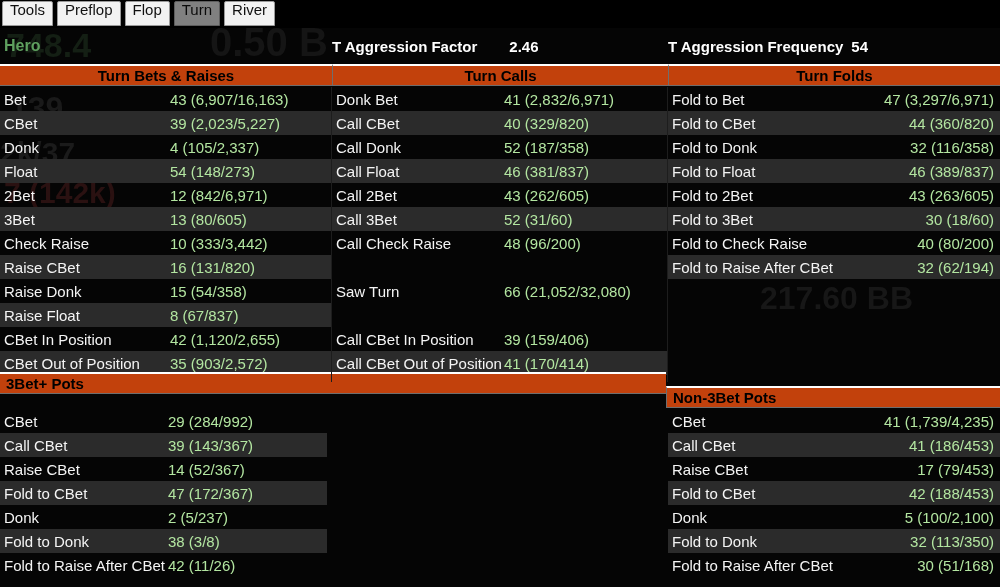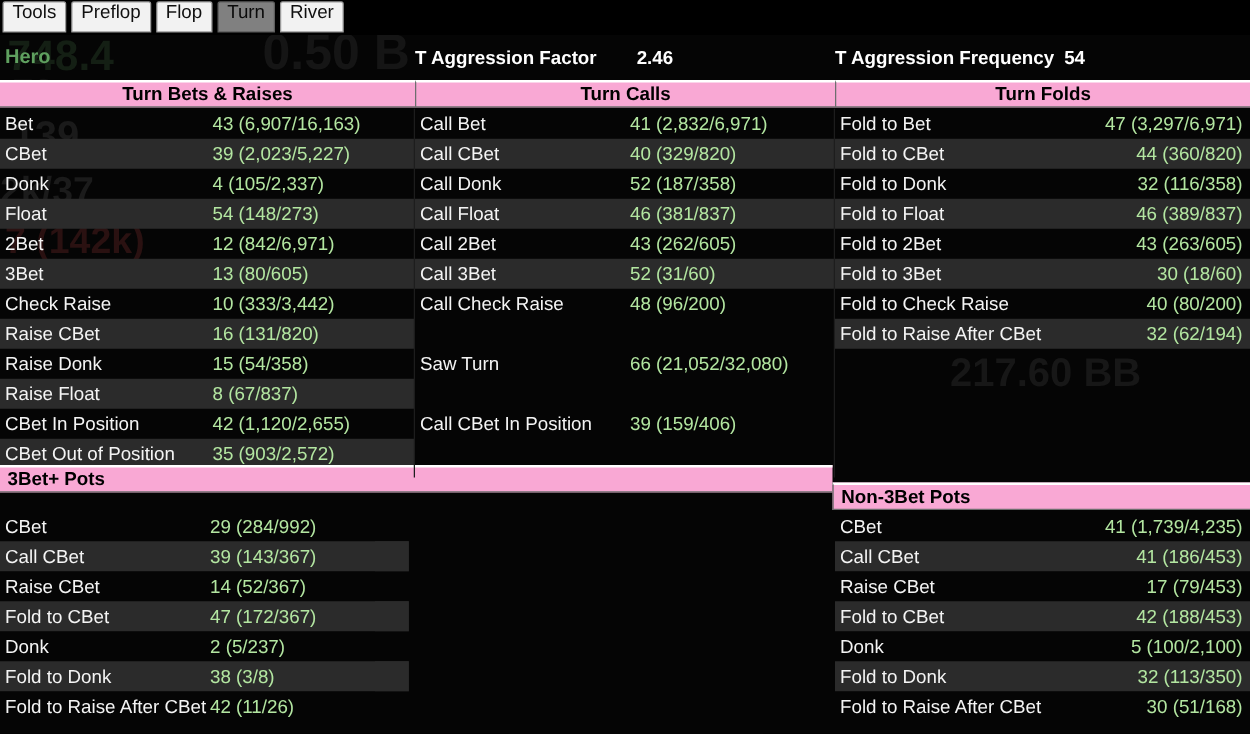--- a/index.html
+++ b/index.html
@@ -95,21 +95,21 @@
   .sumstat .sv { margin-left: 16px; }
   #af-stat  { left: 332px; }
   #af-stat .sv { margin-left: 32px; }
   #afq-stat { left: 668px; }
   #afq-stat .sv { margin-left: 8px; }
 
   
   .band {
     position: absolute;
     height: 22px;
-    background: #f9a8d4;
+    background: #c2410c;
     border-top: 2px solid #ffffff;
     border-bottom: 1px solid #6e6e6e;
     display: flex;
     align-items: center;
     color: #000000;
     font-size: 15px;
     font-weight: bold;
     z-index: 10;
   }
   .band.center { justify-content: center; }
@@ -276,21 +276,21 @@
         <span class="slabel">CBet In Position</span>
         <span class="svalue">42 (1,120/2,655)</span>
       </div>
       <div class="srow alt">
         <span class="slabel">CBet Out of Position</span>
         <span class="svalue">35 (903/2,572)</span>
       </div>
     </div>
   <div class="col" id="col-calls">
       <div class="srow">
-        <span class="slabel">Call Bet</span>
+        <span class="slabel">Donk Bet</span>
         <span class="svalue">41 (2,832/6,971)</span>
       </div>
       <div class="srow alt">
         <span class="slabel">Call CBet</span>
         <span class="svalue">40 (329/820)</span>
       </div>
       <div class="srow">
         <span class="slabel">Call Donk</span>
         <span class="svalue">52 (187/358)</span>
       </div>
@@ -312,20 +312,24 @@
       </div>
       <div class="srow alt blank"></div>
       <div class="srow">
         <span class="slabel">Saw Turn</span>
         <span class="svalue">66 (21,052/32,080)</span>
       </div>
       <div class="srow alt blank"></div>
       <div class="srow">
         <span class="slabel">Call CBet In Position</span>
         <span class="svalue">39 (159/406)</span>
+      </div>
+      <div class="srow alt">
+        <span class="slabel">Call CBet Out of Position</span>
+        <span class="svalue">41 (170/414)</span>
       </div>
     </div>
   <div class="col" id="col-folds">
       <div class="srow">
         <span class="slabel">Fold to Bet</span>
         <span class="svalue">47 (3,297/6,971)</span>
       </div>
       <div class="srow alt">
         <span class="slabel">Fold to CBet</span>
         <span class="svalue">44 (360/820)</span>

